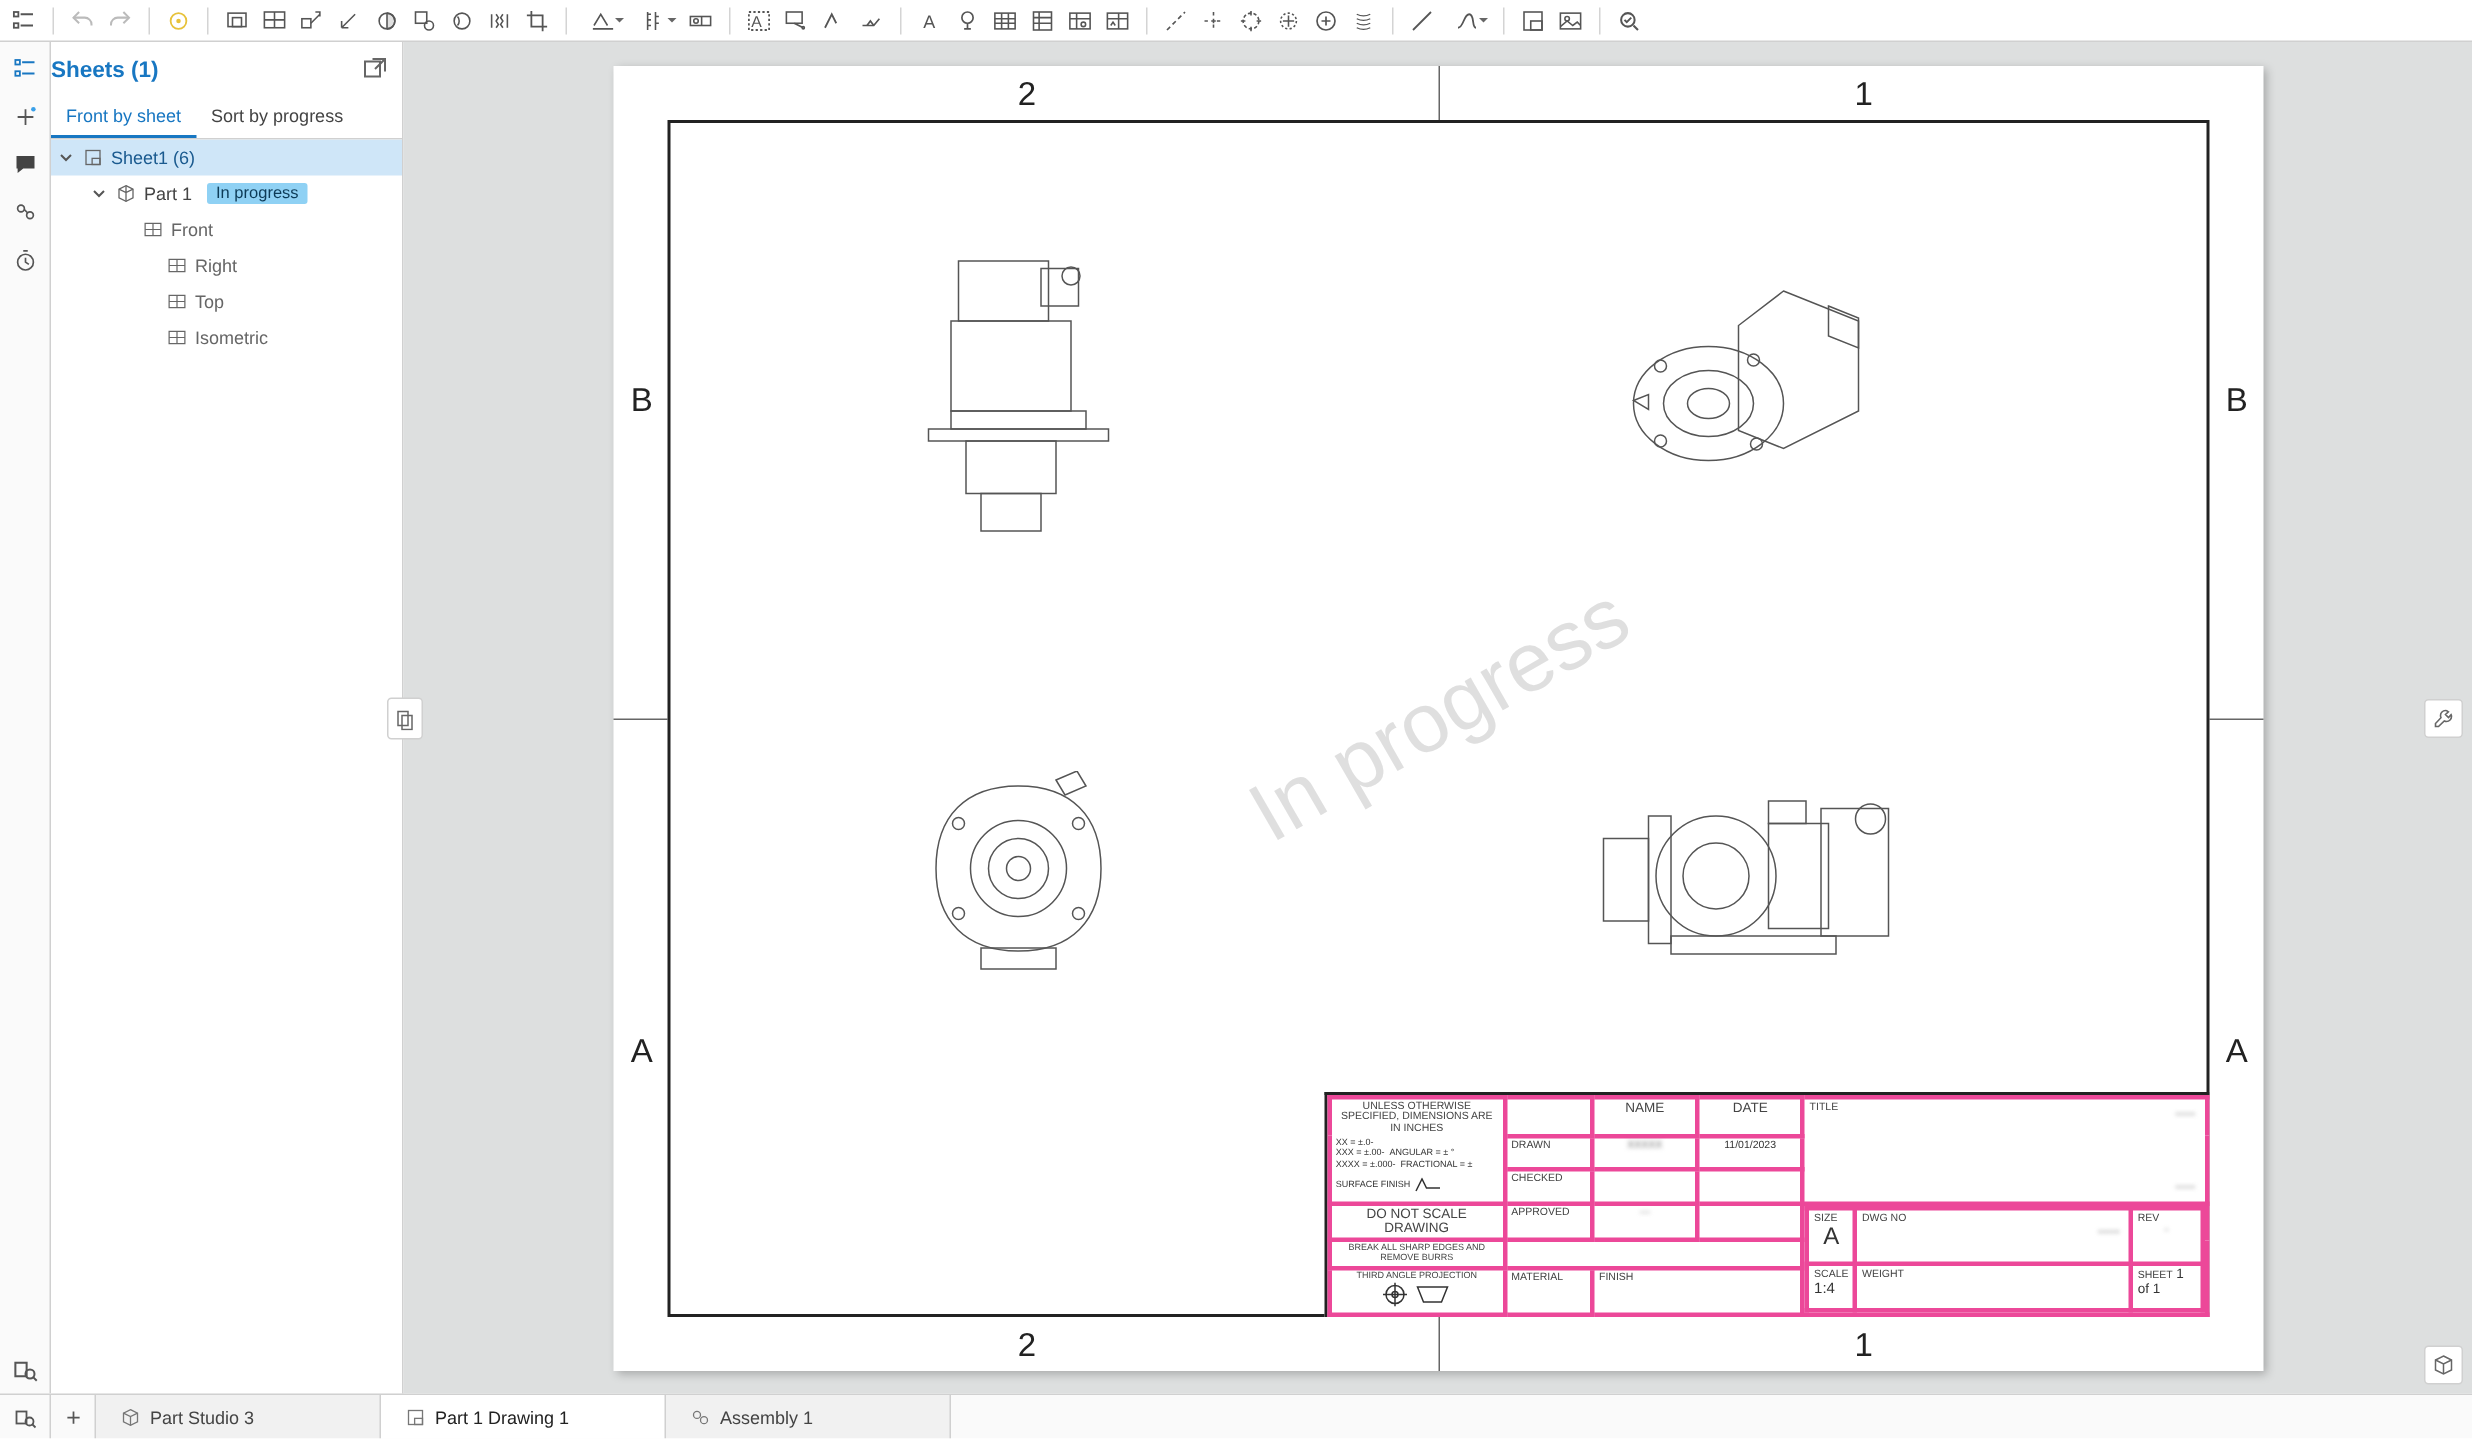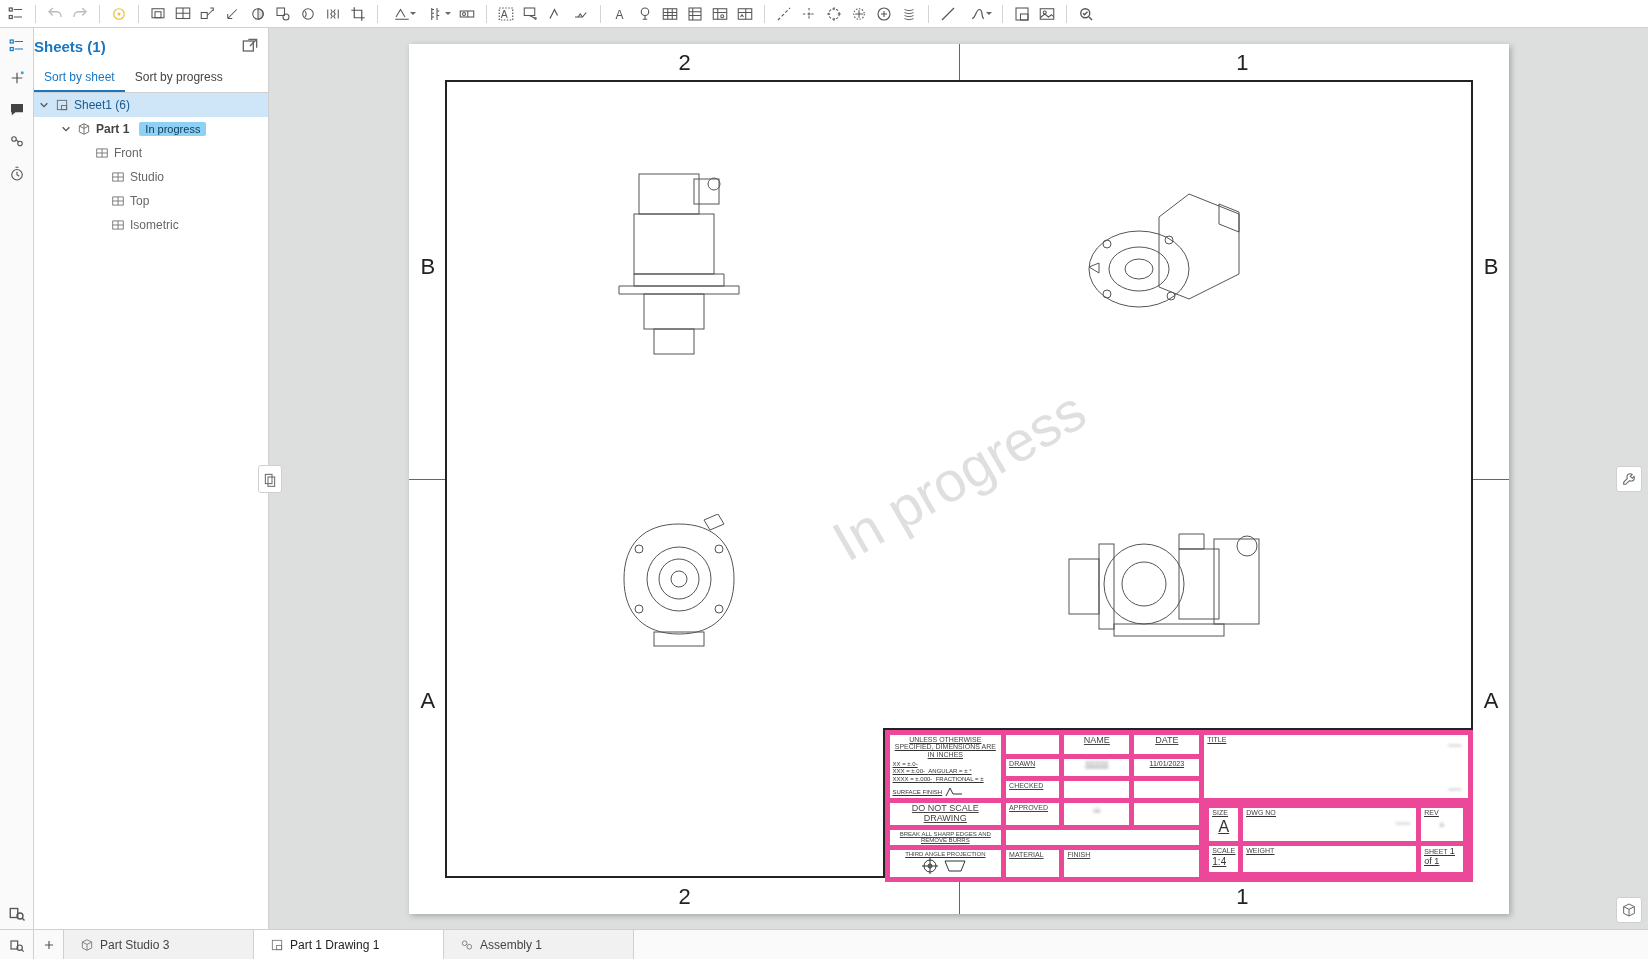--- a/index.html
+++ b/index.html
@@ -179,21 +179,21 @@
   .view-box svg { width:100%;height:100%; }
 
   
   .titleblock {
     position:absolute;right:36px;bottom:36px;
     width:590px;height:150px;
     border-top:2px solid #222;border-left:2px solid #222;
     background:#fff;font-size:8px;color:#333;
   }
   .titleblock table{border-collapse:collapse;width:100%;height:100%;}
-  .titleblock td{border:5px solid #ec4899;padding:1px 3px;vertical-align:top;line-height:1.1;text-decoration:underline;}
+  .titleblock td{border:3px solid #ec4899;padding:1px 3px;vertical-align:top;line-height:1.1;}
   .tlabel{font-size:7px;color:#444;text-transform:uppercase;}
   .tval{font-size:9px;text-align:center;vertical-align:middle;}
   .blur{filter:blur(1.5px);color:#777;}
 
   
   .right-rail {
     position:absolute;right:6px;top:50%;transform:translateY(-50%);
     width:26px;height:26px;background:#fff;border:1px solid var(--panel-border);
     border-radius:3px;display:flex;align-items:center;justify-content:center;
     color:#666;cursor:pointer;
@@ -512,21 +512,21 @@
     <div class="panel-header">
       <span>Sheets (1)</span>
       <span class="popout">
         <svg viewBox="0 0 24 24" fill="none" stroke="currentColor" stroke-width="1.6">
             <rect x="4" y="6" width="12" height="12"></rect>
             <path d="M10 4h10v10M20 4l-8 8"></path>
           </svg>
       </span>
     </div>
     <div class="panel-tabs">
-      <div class="panel-tab active">Sort by sheet</div>
+      <div class="panel-tab active">Front by sheet</div>
       <div class="panel-tab">Sort by progress</div>
     </div>
     <div class="tree">
       <div class="tree-row sel" style="padding-left:4px;">
         <span class="chev">
             <svg viewBox="0 0 12 12" width="10" height="10" fill="none" stroke="currentColor" stroke-width="1.6">
               <path d="M2 4l4 4 4-4"></path>
             </svg>
           </span>
         <span class="ticon">
@@ -542,40 +542,40 @@
             <svg viewBox="0 0 12 12" width="10" height="10" fill="none" stroke="currentColor" stroke-width="1.6">
               <path d="M2 4l4 4 4-4"></path>
             </svg>
           </span>
         <span class="ticon">
             <svg viewBox="0 0 24 24" width="14" height="14" fill="none" stroke="currentColor" stroke-width="1.5">
               <path d="M12 3l8 4v10l-8 4-8-4V7z"></path>
               <path d="M12 3v18M4 7l8 4 8-4"></path>
             </svg>
           </span>
-        <span class="label" style="color:#444;font-weight:bold;">Part 1</span>
+        <span class="label" style="color:#444;">Part 1</span>
         <span class="badge">In progress</span>
       </div>
       <div class="tree-row sub" style="padding-left:60px;">
         <span class="ticon">
             <svg viewBox="0 0 24 24" width="14" height="14" fill="none" stroke="currentColor" stroke-width="1.4">
               <rect x="3" y="5" width="18" height="14"></rect>
               <path d="M3 12h18M12 5v14"></path>
             </svg>
           </span>
         <span class="label">Front</span>
       </div>
       <div class="tree-row sub" style="padding-left:76px;">
         <span class="ticon">
             <svg viewBox="0 0 24 24" width="14" height="14" fill="none" stroke="currentColor" stroke-width="1.4">
               <rect x="3" y="5" width="18" height="14"></rect>
               <path d="M3 12h18M12 5v14"></path>
             </svg>
           </span>
-        <span class="label">Studio</span>
+        <span class="label">Right</span>
       </div>
       <div class="tree-row sub" style="padding-left:76px;">
         <span class="ticon">
             <svg viewBox="0 0 24 24" width="14" height="14" fill="none" stroke="currentColor" stroke-width="1.4">
               <rect x="3" y="5" width="18" height="14"></rect>
               <path d="M3 12h18M12 5v14"></path>
             </svg>
           </span>
         <span class="label">Top</span>
       </div>

